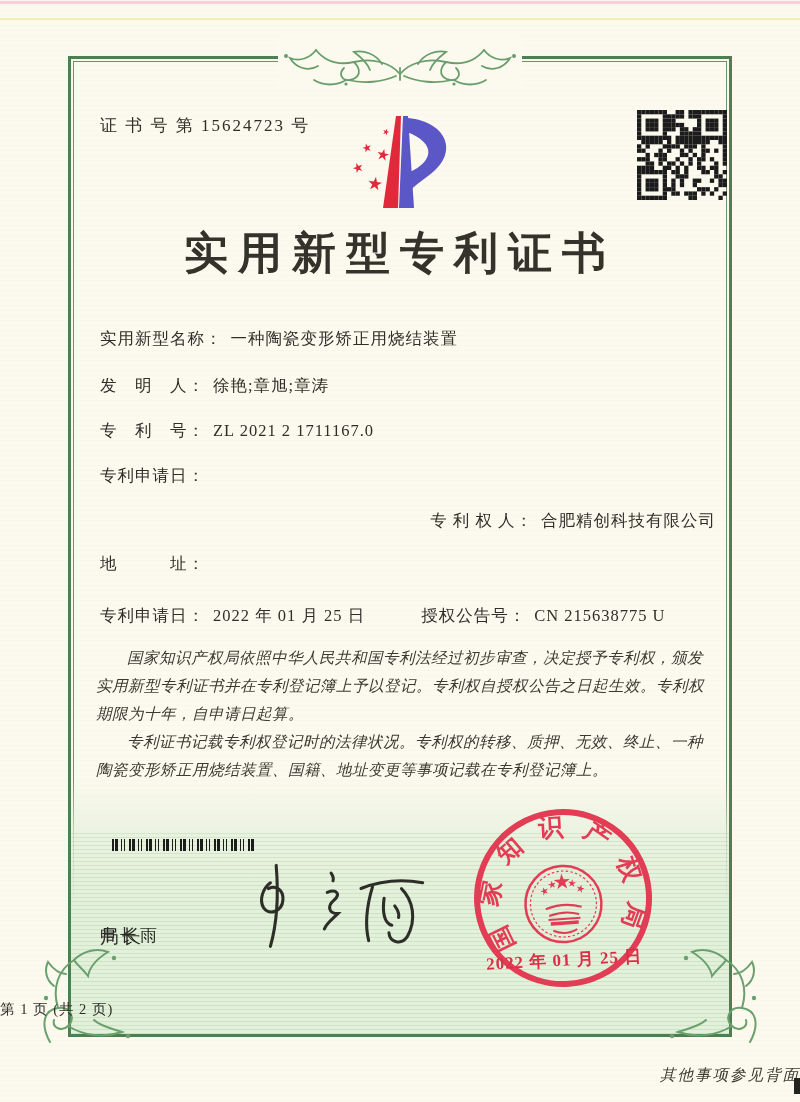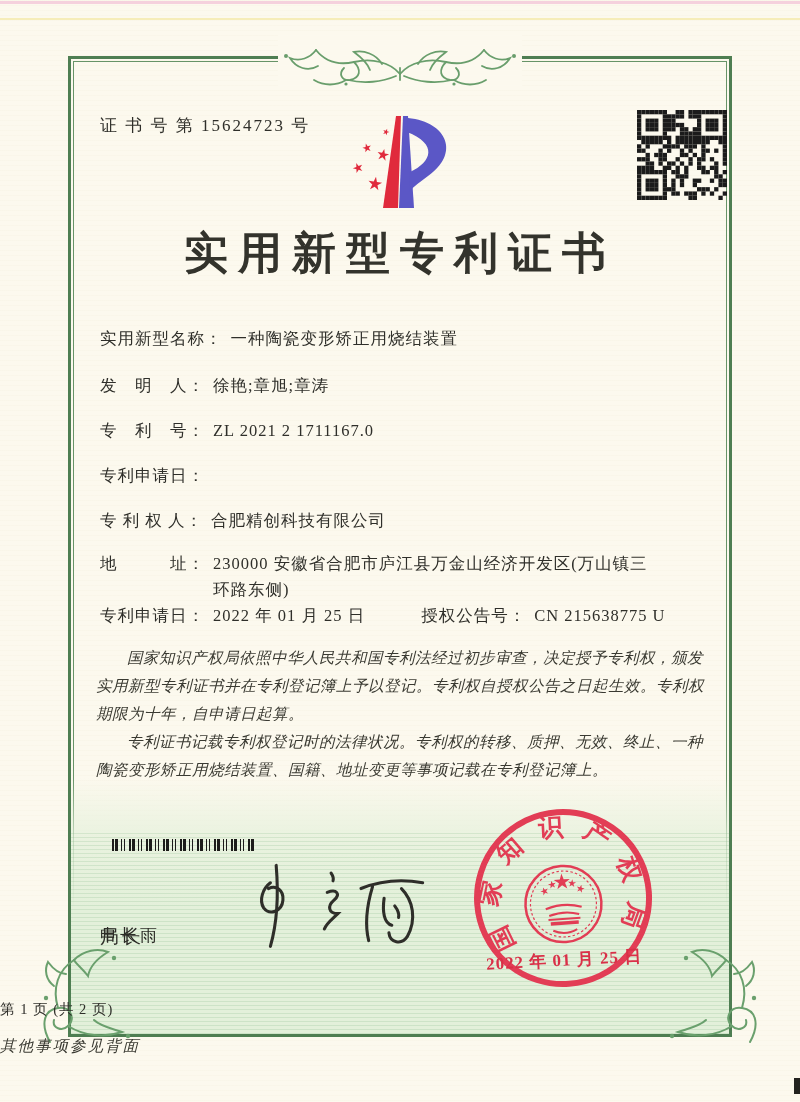--- a/index.html
+++ b/index.html
@@ -52,21 +52,21 @@
 
   .sig-title{position:absolute;left:100px;top:891px;font-size:19px;letter-spacing:3px;color:#2c2c27;margin-top:33px;}
   .sig-name{position:absolute;left:100px;top:924px;font-size:17px;letter-spacing:3px;color:#2c2c27;}
   .signature{position:absolute;left:228px;top:850px;width:212px;height:106px;}
 
   .seal{position:absolute;left:458px;top:806px;width:212px;height:212px;transform:rotate(-4deg);}
   .seal-date{position:absolute;left:486px;top:948px;width:180px;font-size:17px;font-weight:700;
     color:#d93048;letter-spacing:1px;transform:rotate(-3deg);white-space:nowrap;}
 
   .page-info{position:absolute;left:0;top:1000px;width:100%;text-align:left;font-size:14.5px;letter-spacing:1px;}
-  .back-note{position:absolute;left:0;top:1036px;width:100%;text-align:left;font-size:15.5px;
+  .back-note{position:absolute;left:0;top:1065px;width:100%;text-align:right;font-size:15.5px;
     font-style:italic;letter-spacing:2px;color:#3a3a32;}
 </style>
 </head>
 <body>
 
 <div class="page">
 
   <div class="scan-strip-pink"></div>
   <div class="scan-strip-yellow"></div>
 
@@ -407,27 +407,26 @@
     <span class="lbl">发　明　人：</span>
     <span class="val">徐艳;章旭;章涛</span>
   </div>
   <div class="row" style="top:418px;">
     <span class="lbl">专　利　号：</span>
     <span class="val">ZL 2021 2 1711167.0</span>
   </div>
   <div class="row" style="top:463px;">
     <span class="lbl">专利申请日：</span>
   </div>
-  <div class="row" style="top:508px;">
+  <div class="row" style="top:508px;justify-content:flex-end;">
     <span class="lbl">专 利 权 人：</span>
     <span class="val">合肥精创科技有限公司</span>
   </div>
   <div class="row" style="top:551px;">
     <span class="lbl">地　　　址：</span>
-    <span class="val wrap">230000 安徽省合肥市庐江县万金山经济开发区(万山镇三环路东侧)</span>
   </div>
   <div class="row" style="top:603px;">
     <span class="pair">
       <span class="lbl">专利申请日：</span>
       <span class="val">2022 年 01 月 25 日</span>
     </span>
     <span class="pair">
       <span class="lbl">授权公告号：</span>
       <span class="val">CN 215638775 U</span>
     </span>

